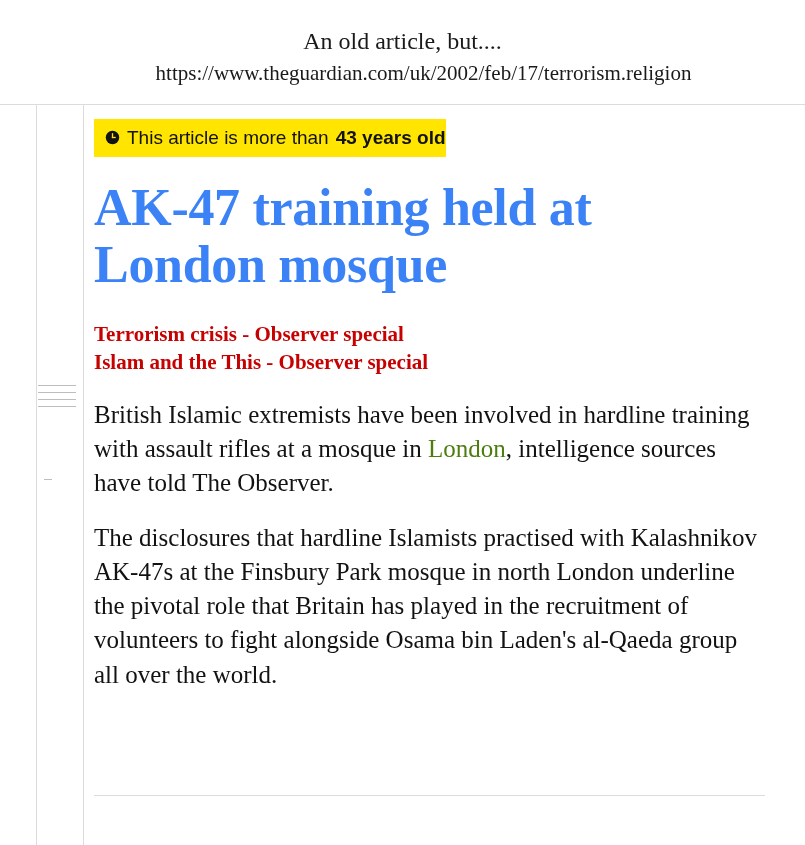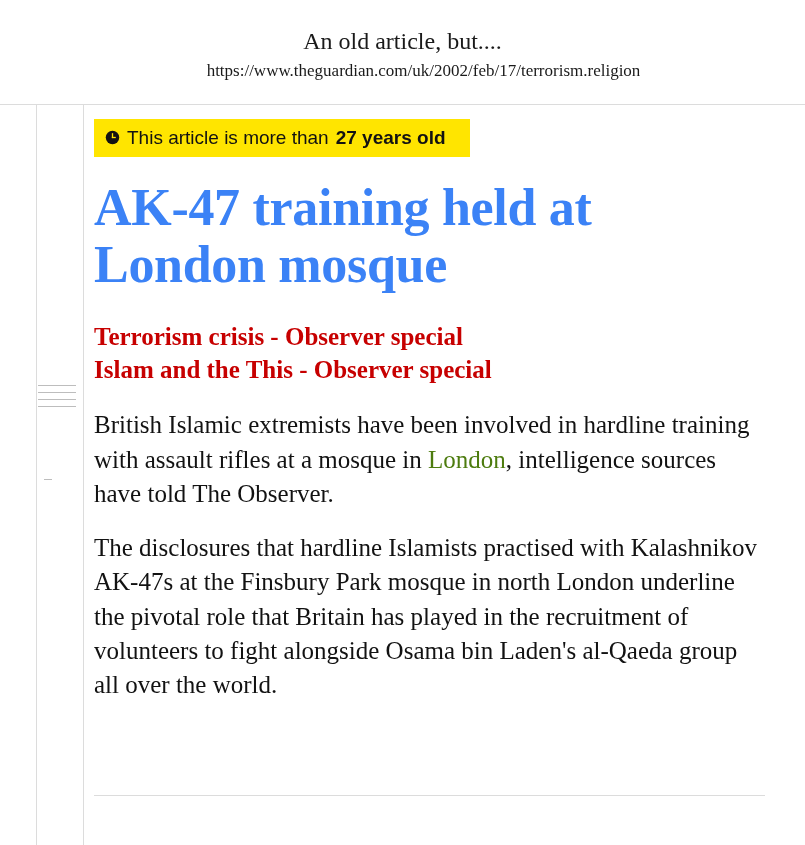--- a/index.html
+++ b/index.html
@@ -28,21 +28,21 @@
     padding-top: 26px;
   }
   .note-title {
     font-family: "Liberation Serif", serif;
     font-size: 24px;
     color: #1a1a1a;
     line-height: 1.25;
   }
   .note-url {
     font-family: "Liberation Serif", serif;
-    font-size: 17px;
+    font-size: 21px;
     color: #1a1a1a;
     line-height: 1.3;
     margin-top: 4px;
     padding-left: 42px;
   }
 
   
   .article-wrap {
     position: absolute;
     left: 0;
@@ -108,21 +108,21 @@
 
   .age-badge {
     display: inline-flex;
     align-items: center;
     gap: 7px;
     background: #ffe500;
     color: #121212;
     font-family: "Liberation Sans", sans-serif;
     font-size: 19px;
     line-height: 1;
-    padding: 9px 24px 10px 11px;
+    padding: 9px 0 10px 11px;
     margin-top: 4px;
     white-space: nowrap;
   }
   .age-badge .clock {
     display: inline-block;
     width: 15px;
     height: 15px;
     position: relative;
     flex: 0 0 auto;
   }
@@ -137,21 +137,21 @@
     letter-spacing: -0.3px;
     color: #3b82f6;
     margin: 22px 0 0 0;
     max-width: 680px;
   }
 
   .standfirst {
     margin-top: 28px;
     font-family: "Liberation Serif", serif;
     font-weight: 700;
-    font-size: 25px;
+    font-size: 21px;
     line-height: 1.3;
     color: #c70000;
   }
 
   .body-copy {
     margin-top: 22px;
     max-width: 690px;
   }
   .body-copy p {
     font-family: "Liberation Serif", serif;
@@ -202,21 +202,21 @@
 
       <div class="age-badge">
         <span class="clock">
           <svg width="15" height="15" viewBox="0 0 16 16" aria-hidden="true">
             <circle cx="8" cy="8" r="7.2" fill="#121212"></circle>
             <rect x="7.3" y="3.4" width="1.4" height="5.2" fill="#ffe500"></rect>
             <rect x="7.3" y="7.3" width="4.2" height="1.4" fill="#ffe500"></rect>
           </svg>
         </span>
         <span>This article is more than </span>
-          <b>27 years old</b>
+          <b>43 years old</b>
       </div>
 
       <h1 class="headline">AK-47 training held at London mosque</h1>
 
       <div class="standfirst">
         <div>Terrorism crisis - Observer special</div>
         <div>Islam and the This - Observer special</div>
       </div>
 
       <div class="body-copy">

